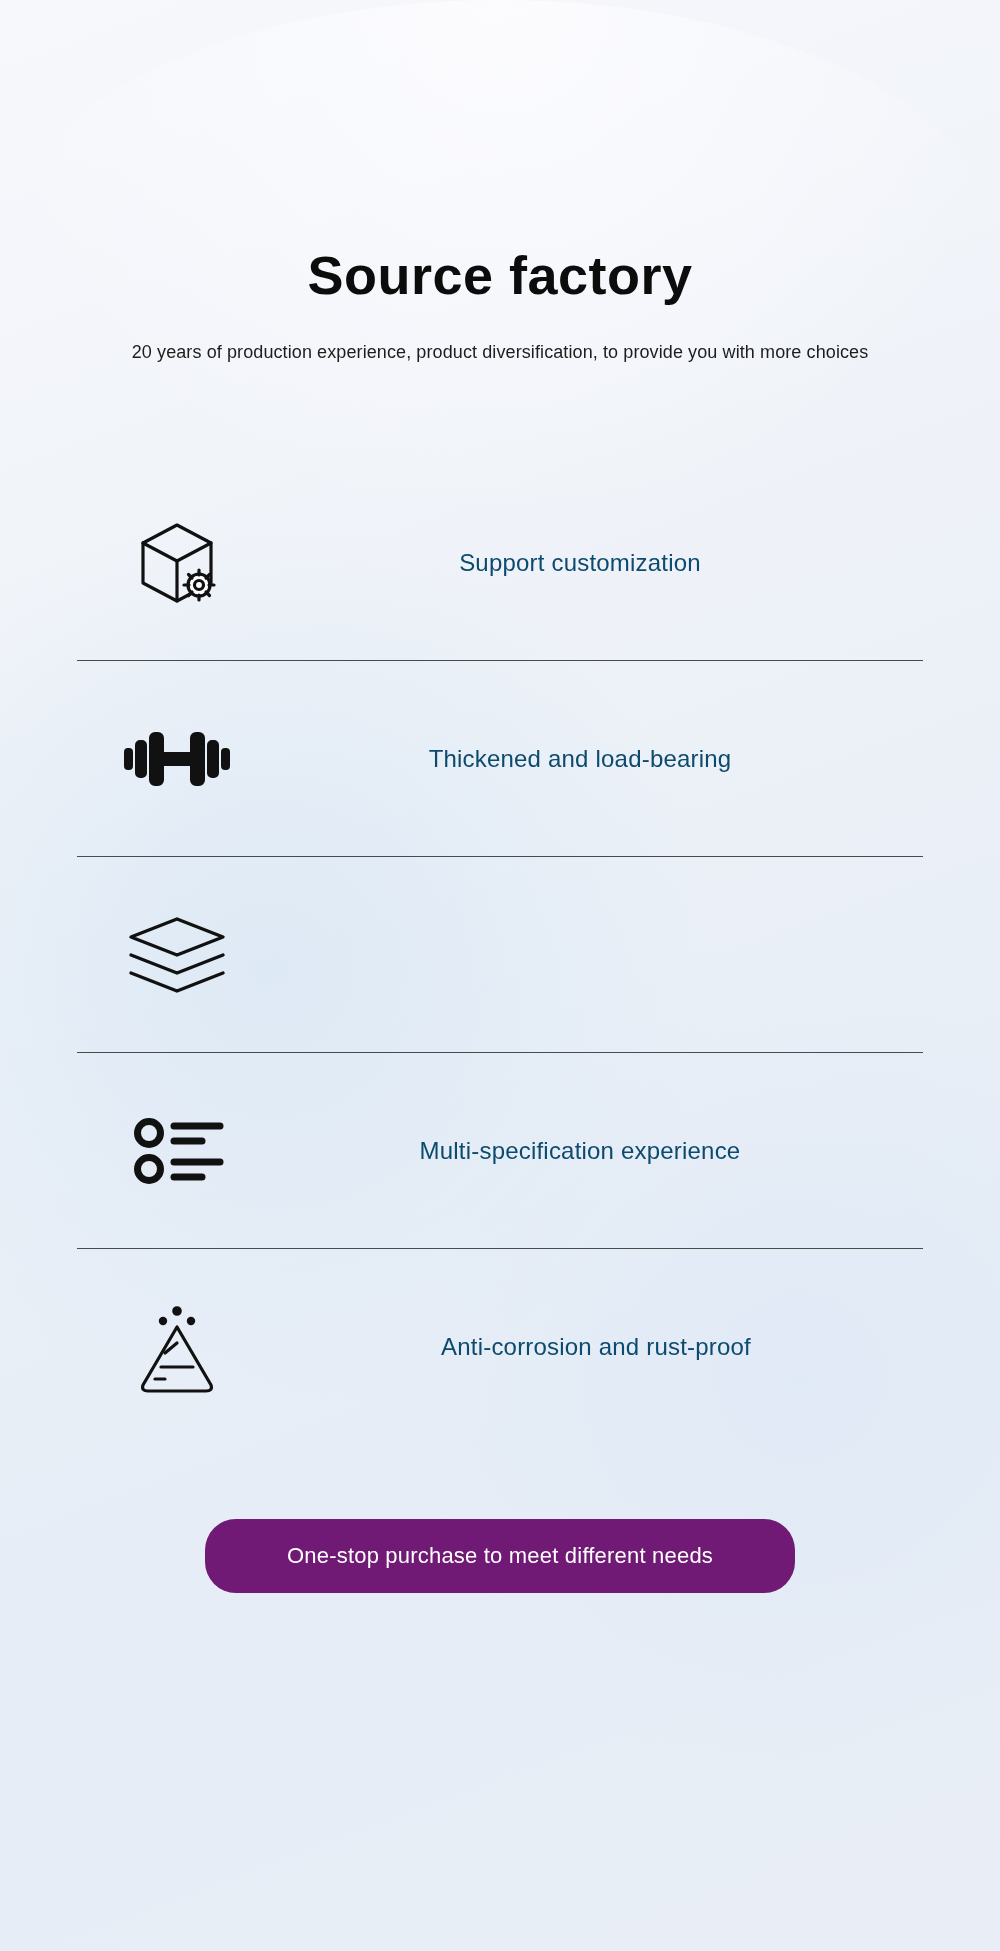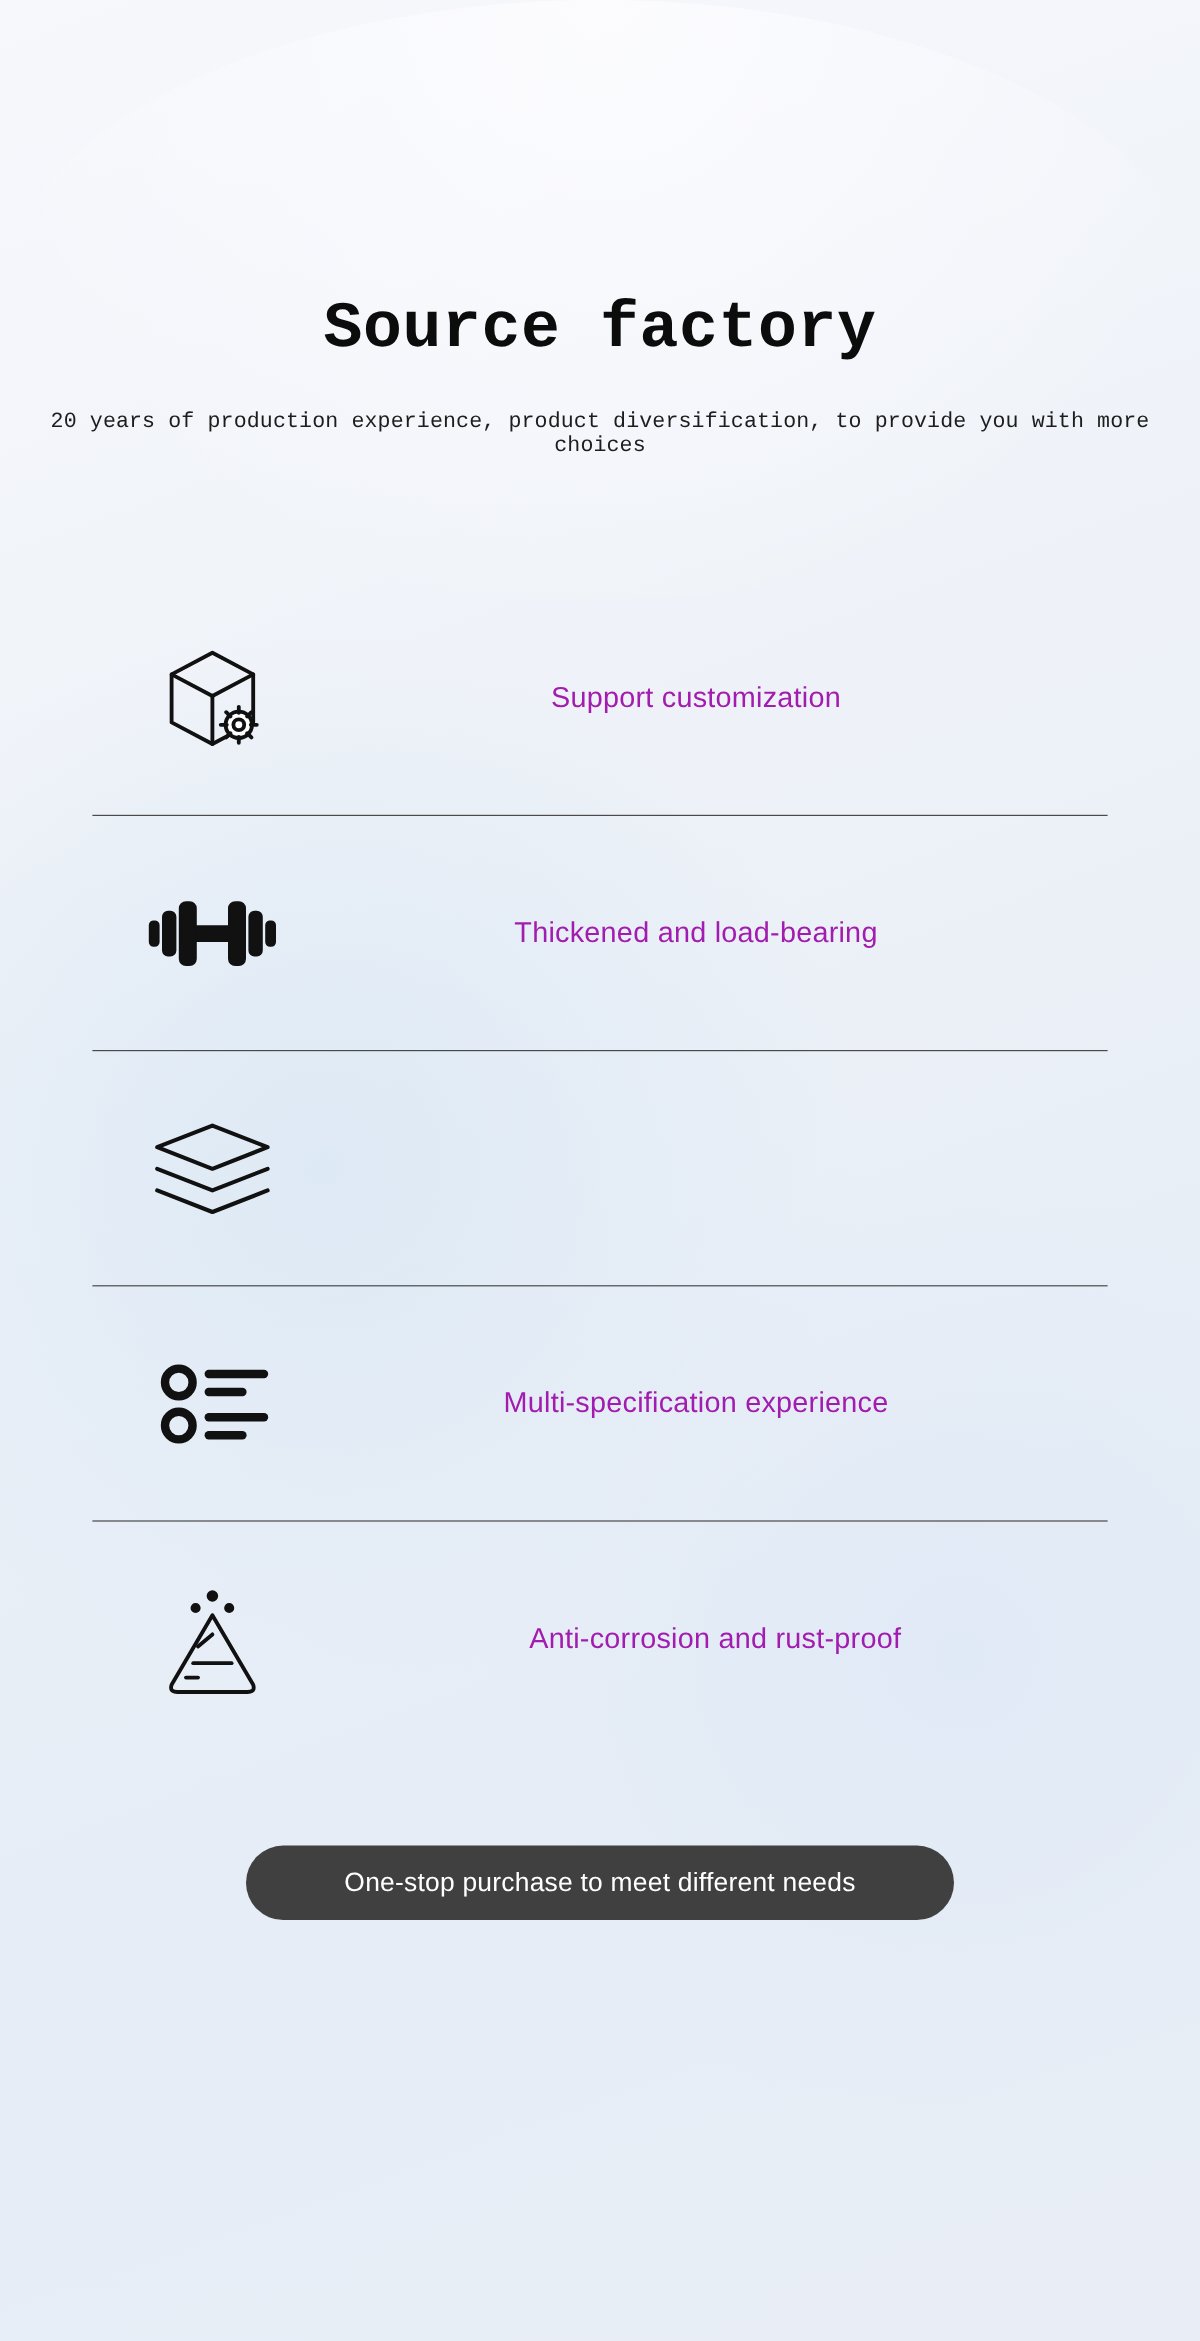--- a/index.html
+++ b/index.html
@@ -42,21 +42,20 @@
     position: relative;
     z-index: 2;
     width: 1000px;
     height: 1951px;
     box-sizing: border-box;
   }
 
   .header {
     padding-top: 248px;
     text-align: center;
-    font-family: Liberation Mono, monospace;
   }
   .title {
     font-size: 54px;
     font-weight: bold;
     letter-spacing: 0.5px;
     color: #0c0c0c;
     margin: 0;
     line-height: 1;
   }
   .subtitle {
@@ -87,35 +86,35 @@
     width: 200px;
     flex: 0 0 200px;
     display: flex;
     align-items: center;
     justify-content: center;
   }
   .feature-label {
     flex: 1;
     text-align: center;
     font-size: 24px;
-    color: #a21caf;
+    color: #0c4a6e;
     letter-spacing: 0.2px;
     padding-right: 40px;
   }
 
   .cta-wrap {
     margin-top: 74px;
     display: flex;
     justify-content: center;
   }
   .cta-button {
     width: 590px;
-    height: 62px;
+    height: 74px;
     border-radius: 31px;
-    background: #404040;
+    background: #701a75;
     color: #ffffff;
     font-size: 22px;
     display: flex;
     align-items: center;
     justify-content: center;
     border: none;
     font-family: "Liberation Sans", sans-serif;
     letter-spacing: 0.2px;
     cursor: pointer;
   }

